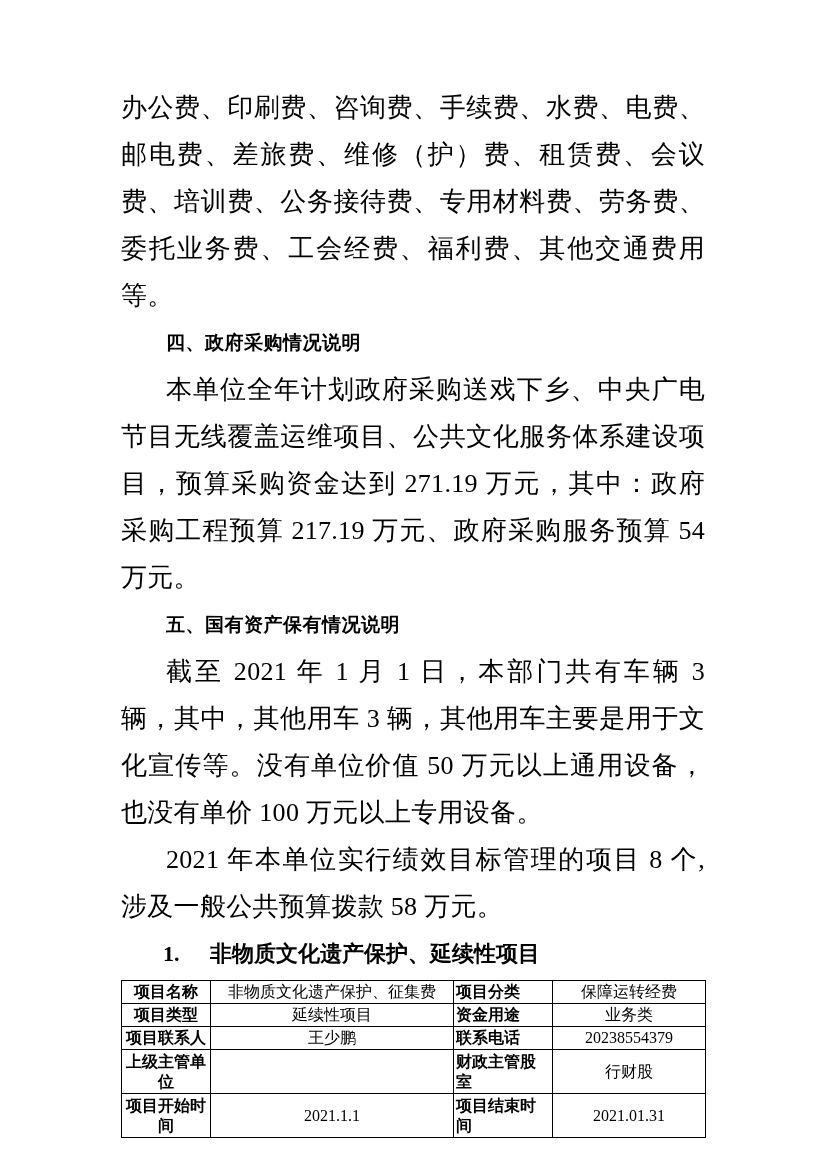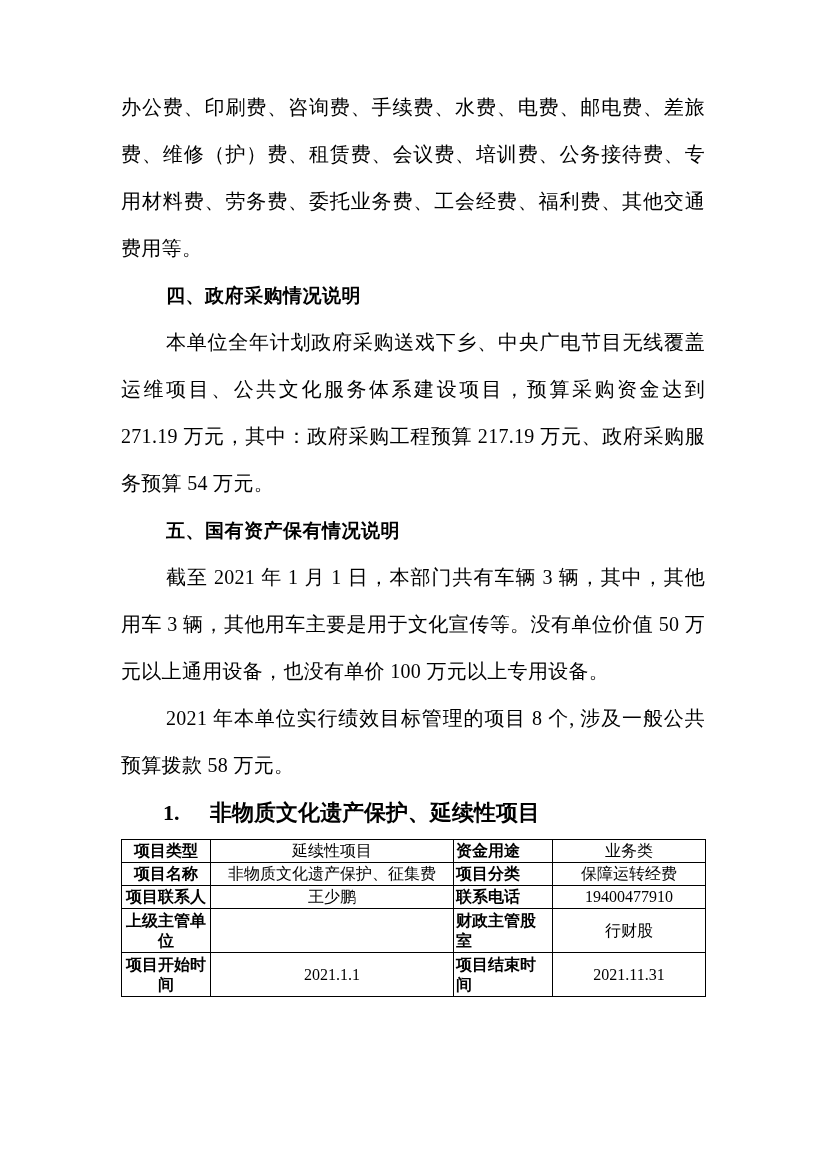--- a/index.html
+++ b/index.html
@@ -15,21 +15,21 @@
     background: #ffffff;
     overflow: hidden;
   }
   .content {
     position: absolute;
     left: 121px; top: 84px;
     width: 584px;
   }
   .body-text {
     margin: 0;
-    font-size: 20px;
+    font-size: 26px;
     line-height: 47px;
     text-align: justify;
     text-justify: inter-character;
     letter-spacing: 0.3px;
   }
   .indent { text-indent: 45px; }
   .sec-heading {
     margin: 0;
     font-size: 19px;
     line-height: 47px;
@@ -100,46 +100,46 @@
 
     <table class="project-table">
       <colgroup>
         <col style="width:89px">
         <col style="width:243px">
         <col style="width:99px">
         <col style="width:153px">
       </colgroup>
       <tbody>
         <tr class="row-s">
+          <td class="lbl lbl-c1">项目名称</td>
+          <td class="val">非物质文化遗产保护、征集费</td>
+          <td class="lbl lbl-c3">项目分类</td>
+          <td class="val">保障运转经费</td>
+        </tr>
+        <tr class="row-s">
           <td class="lbl lbl-c1">项目类型</td>
           <td class="val">延续性项目</td>
           <td class="lbl lbl-c3">资金用途</td>
           <td class="val">业务类</td>
         </tr>
         <tr class="row-s">
-          <td class="lbl lbl-c1">项目名称</td>
-          <td class="val">非物质文化遗产保护、征集费</td>
-          <td class="lbl lbl-c3">项目分类</td>
-          <td class="val">保障运转经费</td>
-        </tr>
-        <tr class="row-s">
           <td class="lbl lbl-c1">项目联系人</td>
           <td class="val">王少鹏</td>
           <td class="lbl lbl-c3">联系电话</td>
-          <td class="val">19400477910</td>
+          <td class="val">20238554379</td>
         </tr>
         <tr class="row-l">
           <td class="lbl lbl-c1">上级主管单位</td>
           <td class="val"></td>
           <td class="lbl lbl-c3">财政主管股室</td>
           <td class="val">行财股</td>
         </tr>
         <tr class="row-l">
           <td class="lbl lbl-c1">项目开始时间</td>
           <td class="val">2021.1.1</td>
           <td class="lbl lbl-c3">项目结束时间</td>
-          <td class="val">2021.11.31</td>
+          <td class="val">2021.01.31</td>
         </tr>
       </tbody>
     </table>
 
   </div>
 </div>
 
 </body></html>

